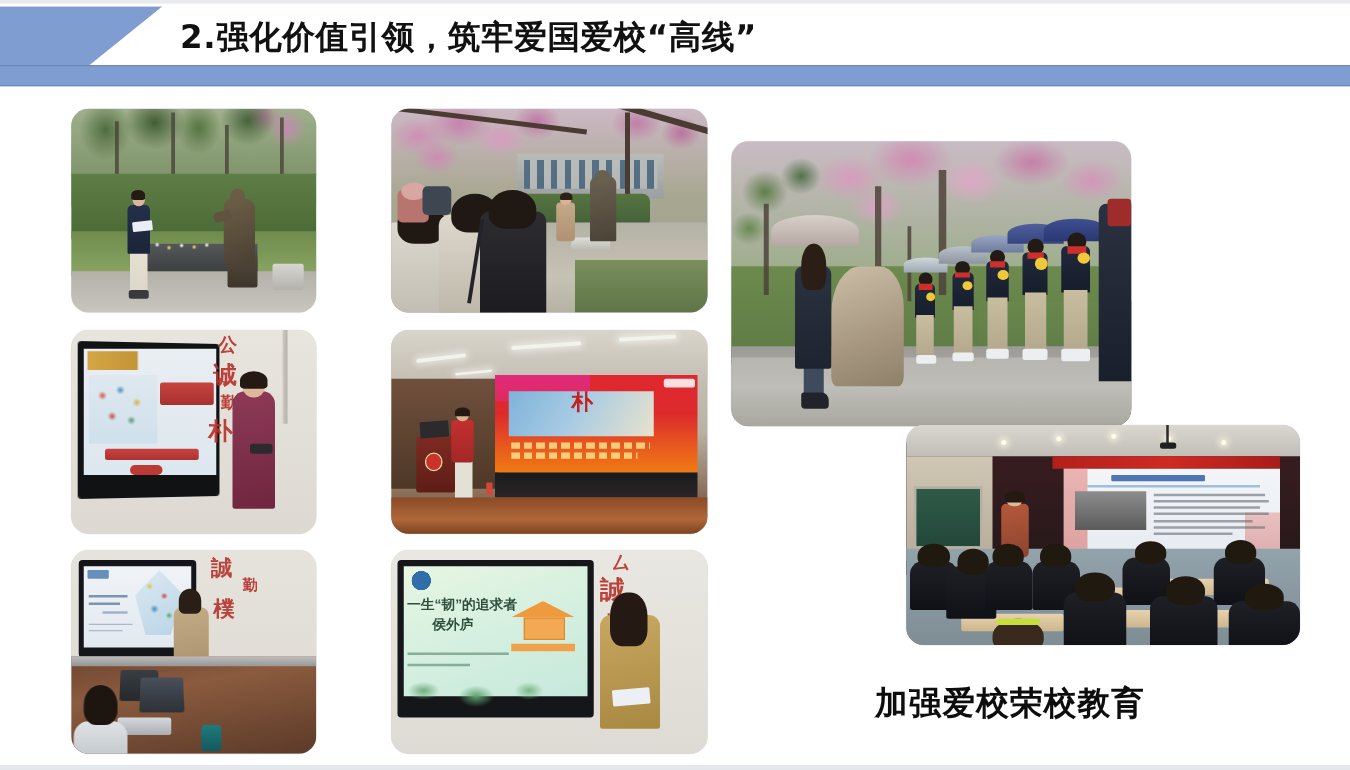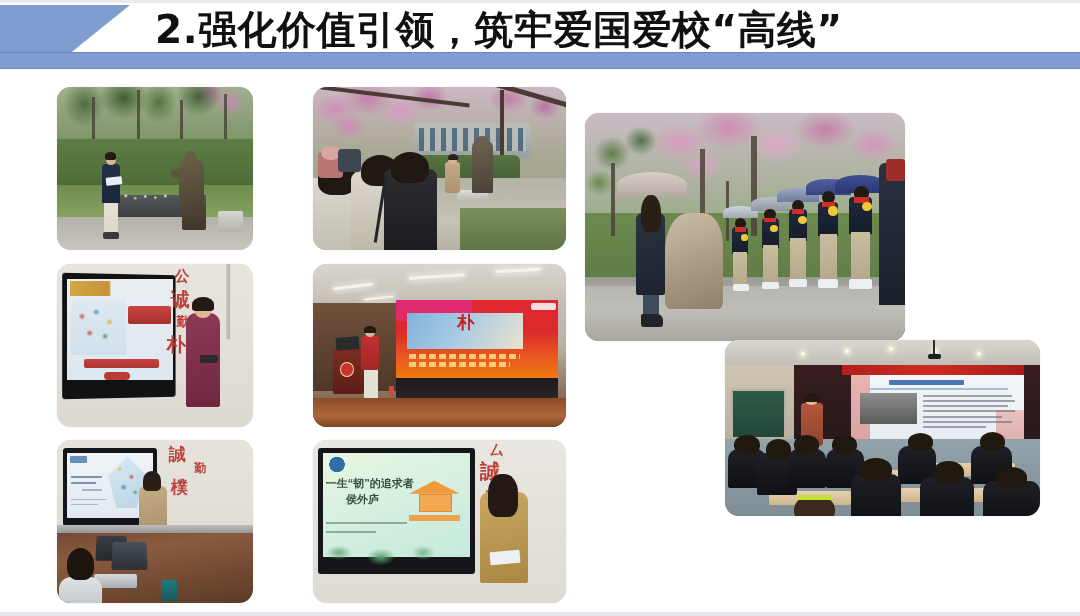--- a/index.html
+++ b/index.html
@@ -59,24 +59,24 @@
   .header-bar {
     position: absolute;
     left: 0; top: 49px;
     width: 1080px; height: 15px;
     background: #7f9dd1;
     border-top: 1px solid #6b89bd;
     border-bottom: 1px solid #6b89bd;
   }
   .header-title {
     position: absolute;
-    left: 155px; top: 5px;
+    left: 144px; top: 5px;
     height: 44px;
     line-height: 44px;
-    font-size: 39px;
+    font-size: 26px;
     font-weight: bold;
     color: #111111;
     letter-spacing: 0.5px;
     white-space: nowrap;
     font-family: "DejaVu Sans", "Liberation Sans", sans-serif;
   }
 
   
   .photo {
     position: absolute;
@@ -769,15 +769,16 @@
       <div class="p8-stu-head" style="left:43%;top:67%;width:10%;height:13%"></div>
       <div class="p8-stu-body" style="left:62%;top:78%;width:17%;height:24%"></div>
       <div class="p8-stu-head" style="left:66%;top:69%;width:10%;height:13%"></div>
       <div class="p8-stu-body" style="left:82%;top:80%;width:18%;height:22%"></div>
       <div class="p8-stu-head" style="left:86%;top:72%;width:10%;height:12%"></div>
       <div class="p8-stu-head" style="left:22%;top:88%;width:13%;height:16%;background:#3a2a1d"></div>
       <div class="layer" style="left:23%;top:88%;width:11%;height:3%;background:#c6e03a;border-radius:4px"></div>
     </div>
   </div>
 
+  <div class="caption">加强爱校荣校教育</div>
 
   <div class="viewer-edge-bottom"></div>
 </div>
 
 </body></html>

